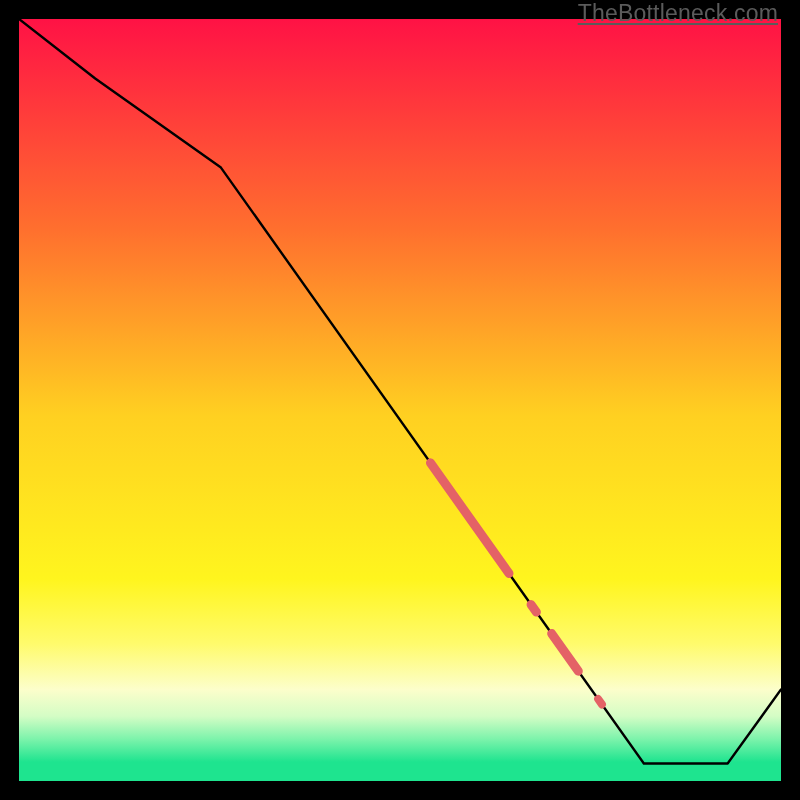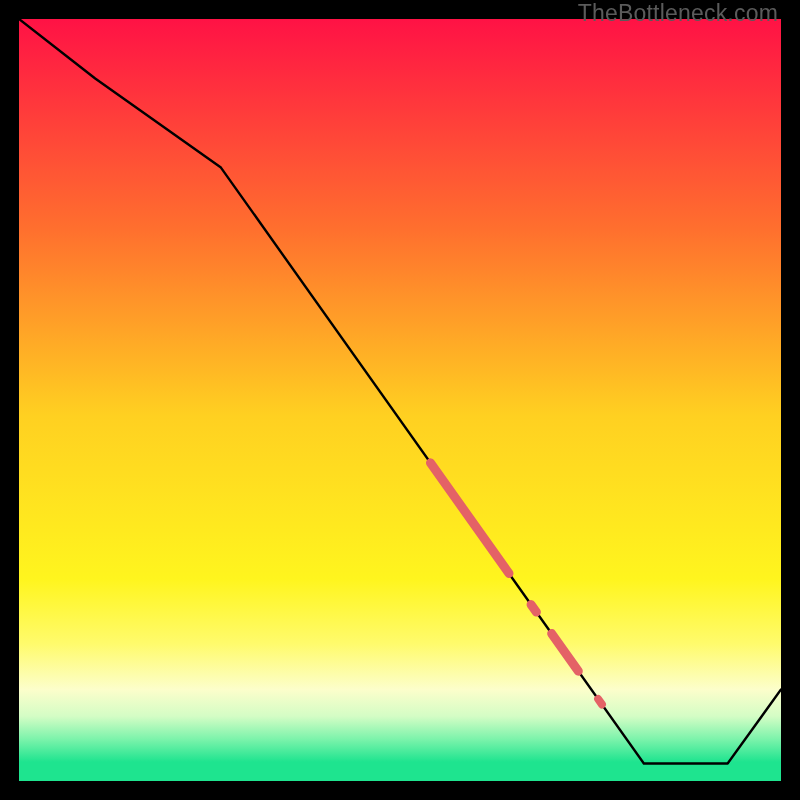--- a/index.html
+++ b/index.html
@@ -25,20 +25,21 @@
     height: 762px;
   }
   .watermark {
     position: absolute;
     top: 0;
     right: 22px;
     color: #5b5b5b;
     font-size: 23px;
     font-weight: 400;
     letter-spacing: 0.2px;
+    text-decoration: underline;
   }
 </style>
 </head>
 <body>
 
 <div class="frame">
 
   <svg class="plot" viewBox="0 0 762 762" width="762" height="762" preserveAspectRatio="none">
     <defs>
       <linearGradient id="bg-grad" x1="0" y1="0" x2="0" y2="1">

